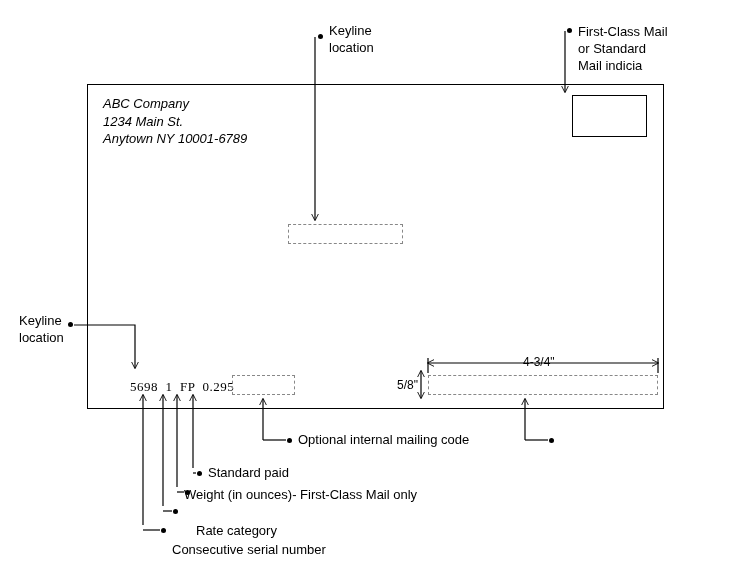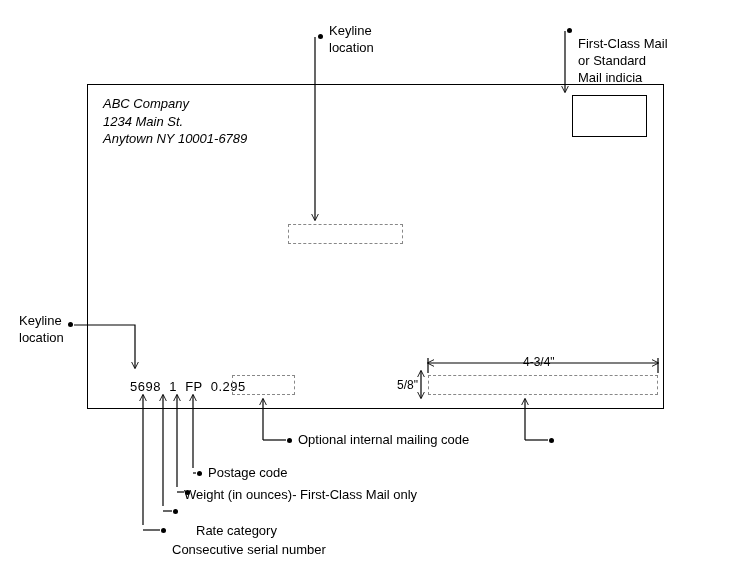--- a/index.html
+++ b/index.html
@@ -72,20 +72,21 @@
     height: 20px;
     border: 1.5px dashed #888;
     box-sizing: border-box;
   }
   .keyline-values {
     position: absolute;
     left: 130px;
     top: 379px;
     white-space: pre;
     letter-spacing: 0.5px;
+    font-family: Liberation Serif, serif;
   }
   .label {
     position: absolute;
     line-height: 1.3;
   }
   .bullet {
     position: absolute;
     width: 5px;
     height: 5px;
     background: #000;
@@ -113,21 +114,21 @@
 </head>
 <body>
 
 <div class="canvas">
 
   <div class="bullet" style="left:318px; top:34px;"></div>
   <div class="label" style="left:329px; top:23px; white-space:pre-line;">Keyline
 location</div>
 
   <div class="bullet" style="left:567px; top:28px;"></div>
-  <div class="label" style="left:578px; top:36px; white-space:pre-line;">First-Class Mail
+  <div class="label" style="left:578px; top:24px; white-space:pre-line;">First-Class Mail
 or Standard
 Mail indicia</div>
 
   <div class="envelope"></div>
 
   <div class="return-address">
     <div>ABC Company</div>
     <div>1234 Main St.</div>
     <div>Anytown  NY 10001-6789</div>
   </div>
@@ -149,21 +150,21 @@
 
   <div class="dim-label" style="left:397px; top:378px;">5/8"</div>
   <div class="dim-label" style="left:523px; top:355px;">4-3/4"</div>
 
   <div class="bullet" style="left:287px; top:438px;"></div>
   <div class="label" style="left:298px; top:432px;">Optional internal mailing code</div>
 
   <div class="bullet" style="left:549px; top:438px;"></div>
 
   <div class="bullet" style="left:197px; top:471px;"></div>
-  <div class="label" style="left:208px; top:465px;">Postage code</div>
+  <div class="label" style="left:208px; top:465px;">Standard paid</div>
 
   <div class="bullet" style="left:185px; top:490px;"></div>
   <div class="label" style="left:196px; top:484px;margin-top:39px;">Rate category</div>
 
   <div class="bullet" style="left:173px; top:509px;"></div>
   <div class="label" style="left:184px; top:487px;">Weight (in ounces)- First-Class Mail only</div>
 
   <div class="bullet" style="left:161px; top:528px;"></div>
   <div class="label" style="left:172px; top:522px;margin-top:20px;">Consecutive serial number</div>
 

